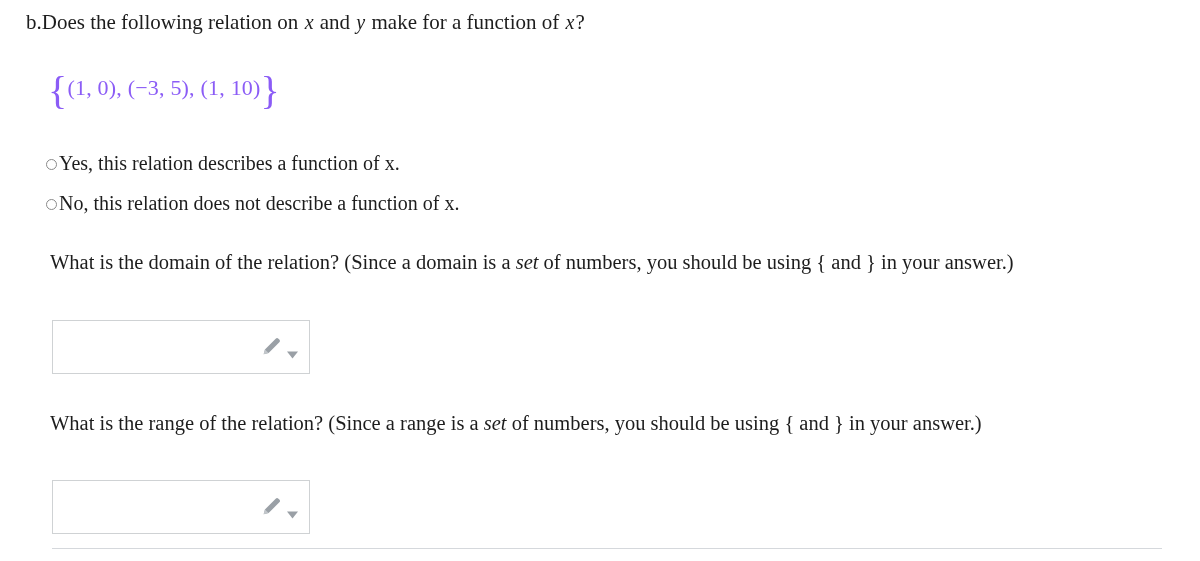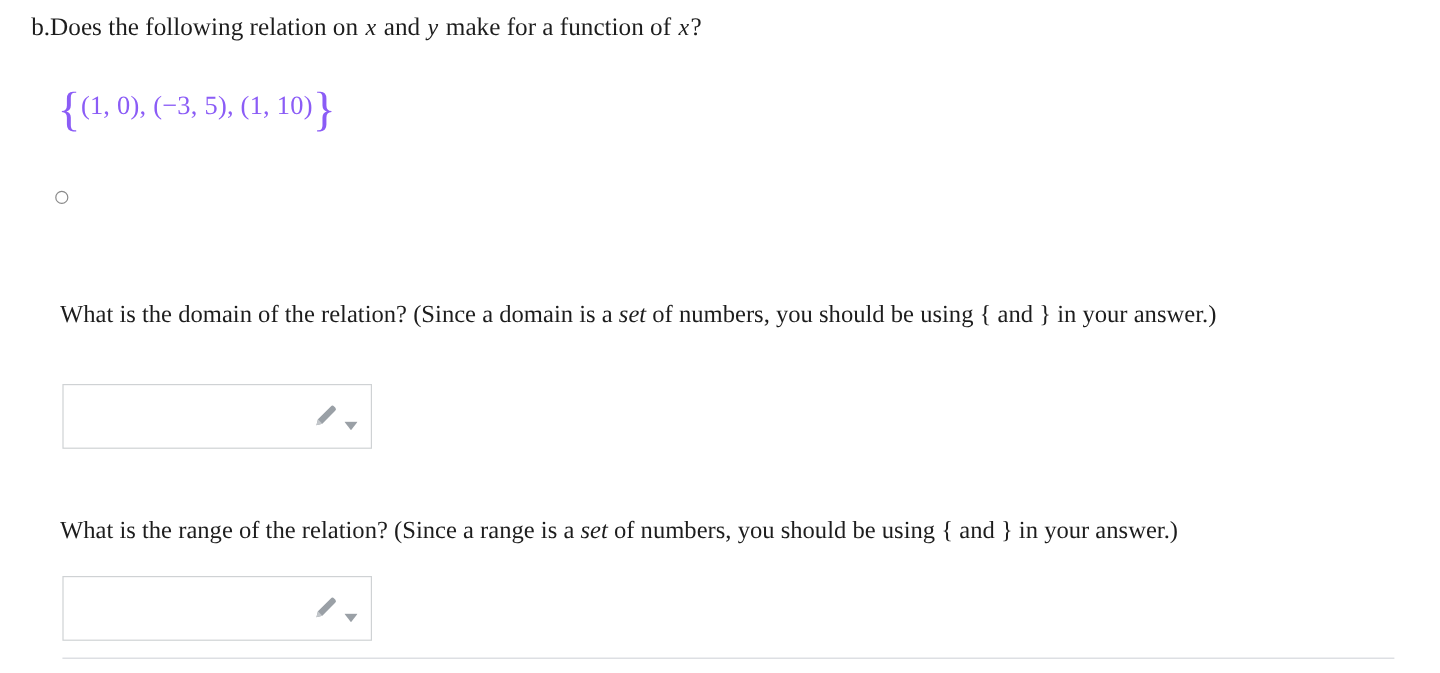--- a/index.html
+++ b/index.html
@@ -89,21 +89,21 @@
   
   .prompt {
     position: absolute;
     left: 50px;
     width: 1124px;
     font-size: 20.5px;
     line-height: 40px;
     color: #1d1d1d;
   }
   #domain-prompt { top: 242px; }
-  #range-prompt  { top: 422px; }
+  #range-prompt  { top: 403px; }
   .it { font-style: italic; margin-top: 48px; }
 
   
   .answer-box {
     position: absolute;
     left: 52px;
     width: 258px;
     height: 54px;
     border: 1px solid #cfd2d4;
     background: #ffffff;
@@ -165,20 +165,25 @@
     <span>b.</span><span>Does the following relation on </span><span class="mathvar">x</span><span> and </span><span class="mathvar">y</span><span> make for a function of </span><span class="mathvar">x</span><span>?</span>
   </div>
 
   <div class="relation-set">
     <span class="brace">{</span><span class="set-body">(1, 0), (−3, 5), (1, 10)</span><span class="brace">}</span>
   </div>
 
   <div class="choices">
     <div class="choice">
       <span class="radio"></span>
+      <span>Yes, this relation describes a function of x.</span>
+    </div>
+    <div class="choice">
+      <span class="radio"></span>
+      <span>No, this relation does not describe a function of x.</span>
     </div>
   </div>
 
   <div class="prompt" id="domain-prompt">
     <span>What is the domain of the relation? (Since a domain is a </span><span class="it">set</span><span> of numbers, you should be using { and } in your answer.)</span>
   </div>
 
   <div class="answer-box" id="domain-answer">
     <input class="answer-input" type="text" value="" placeholder="" style="">
     <span class="equation-tools">

